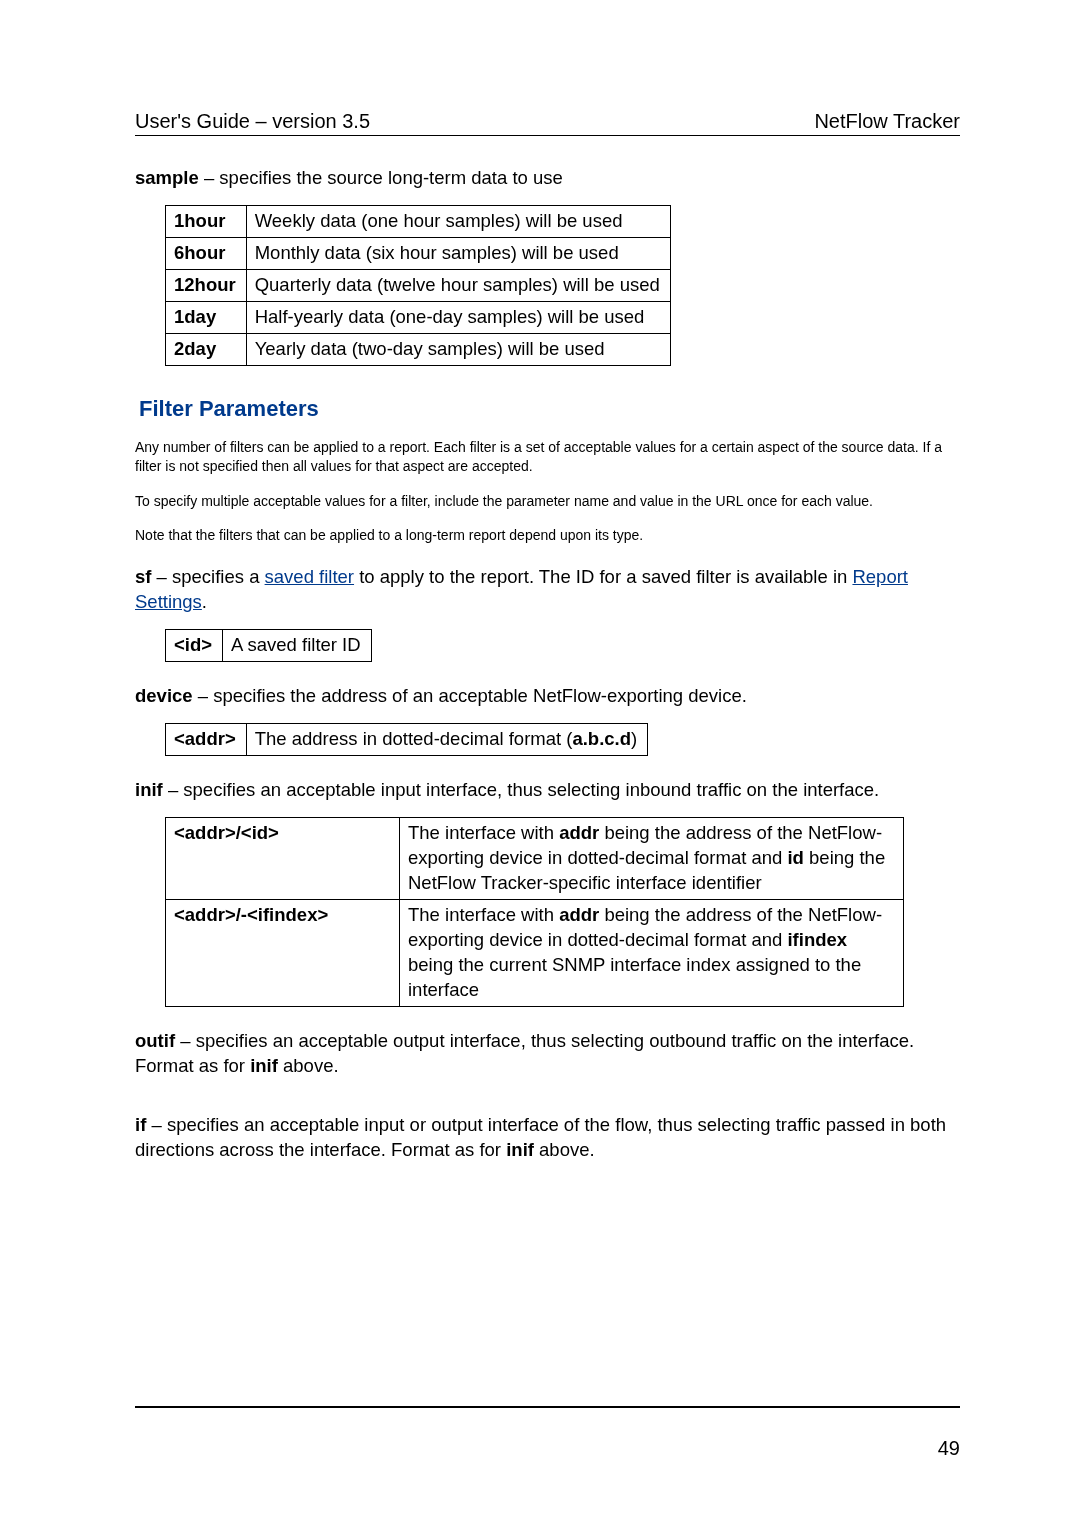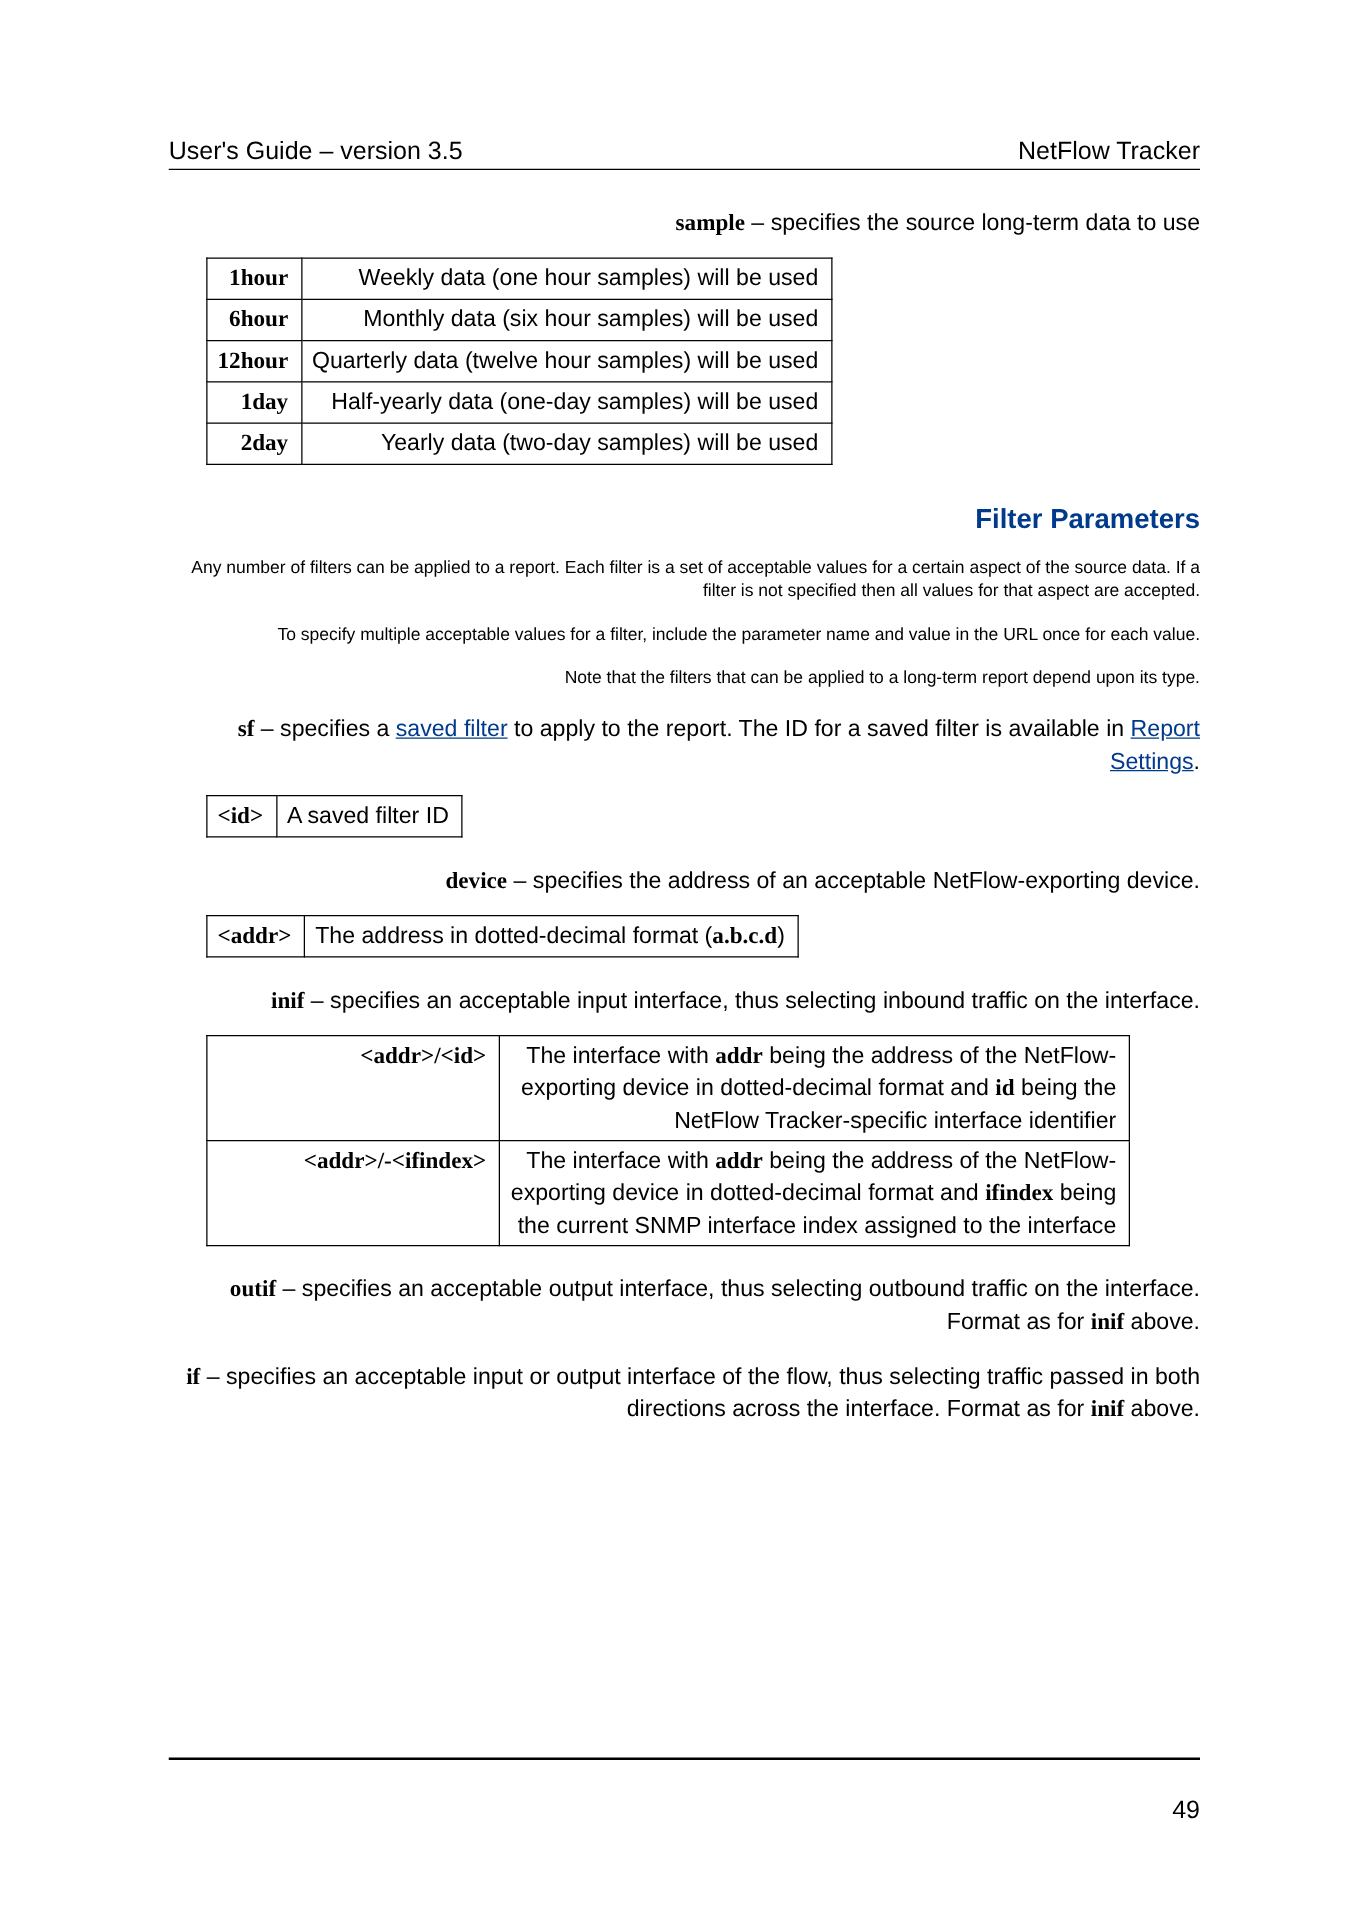--- a/index.html
+++ b/index.html
@@ -10,33 +10,32 @@
     font-family: "Trebuchet MS", "Lucida Grande", sans-serif;
     color: #000;
     width: 1080px;
     height: 1528px;
     position: relative;
     box-sizing: border-box;
   }
   .page {
     padding: 110px 120px 0 135px;
     box-sizing: border-box;
-    text-align: right;
   }
   .header-row {
     display: flex;
     justify-content: space-between;
     font-size: 20px;
     color: #000;
     border-bottom: 1px solid #000;
     padding-bottom: 2px;
     margin-bottom: 30px;
   }
   .mono {
-    font-family: Liberation Serif, serif;
+    font-family: Liberation Sans, sans-serif;
     font-weight: bold;
   }
   p.param-line {
     font-size: 18.5px;
     margin: 0 0 14px 0;
     line-height: 1.35;
   }
   table.dt {
     border-collapse: collapse;
     margin: 8px 0 22px 30px;
@@ -172,20 +171,20 @@
         <span>The interface with </span><span class="mono">addr</span><span> being the address of the NetFlow-exporting device in dotted-decimal format and </span><span class="mono">ifindex</span><span> being the current SNMP interface index assigned to the interface</span>
       </td>
     </tr>
   </tbody>
     </table>
 
   <p class="param-line">
     <span class="mono">outif</span><span> – </span><span>specifies an acceptable output interface, thus selecting outbound traffic on the interface. Format as for </span><span class="mono">inif</span><span> above.</span>
   </p>
 
-  <p class="param-line" style="margin-top:18px;">
+  <p class="param-line" style="margin-top:34px;">
     <span class="mono">if</span><span> – </span><span>specifies an acceptable input or output interface of the flow, thus selecting traffic passed in both directions across the interface. Format as for </span><span class="mono">inif</span><span> above.</span>
   </p>
 
 </div>
 
 <div class="footer-line"></div>
 <div class="page-num">49</div>
 
 </body></html>

